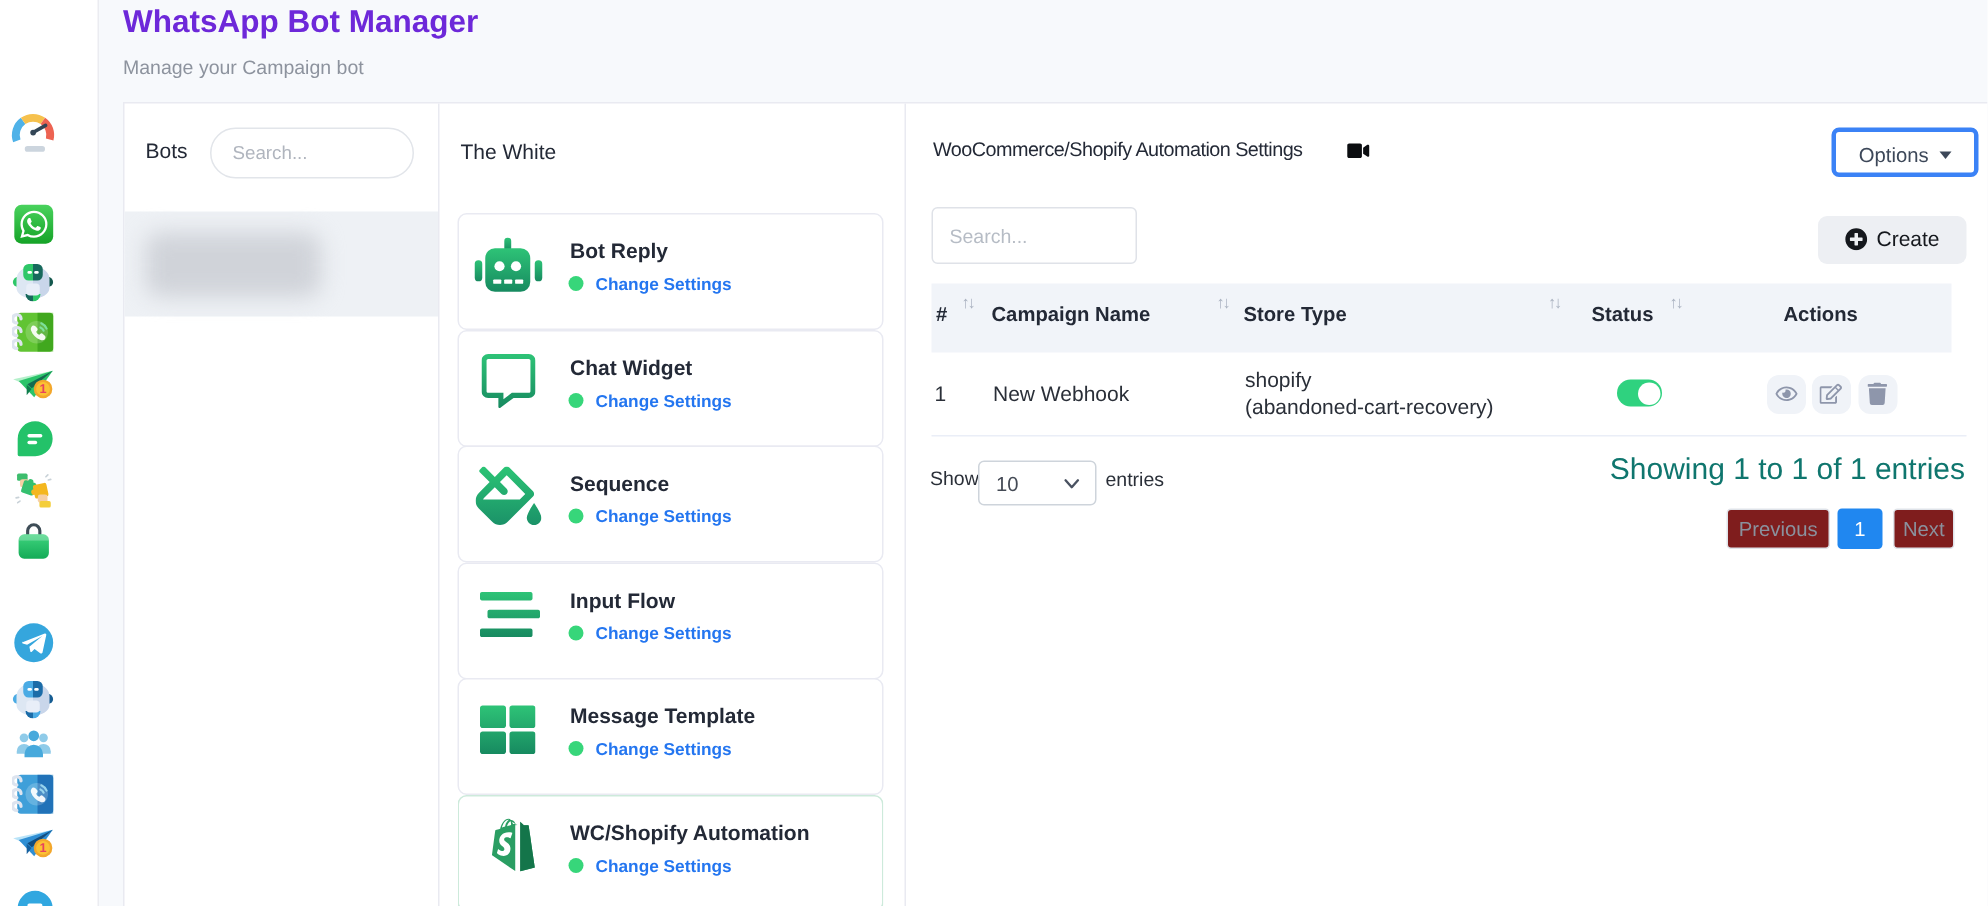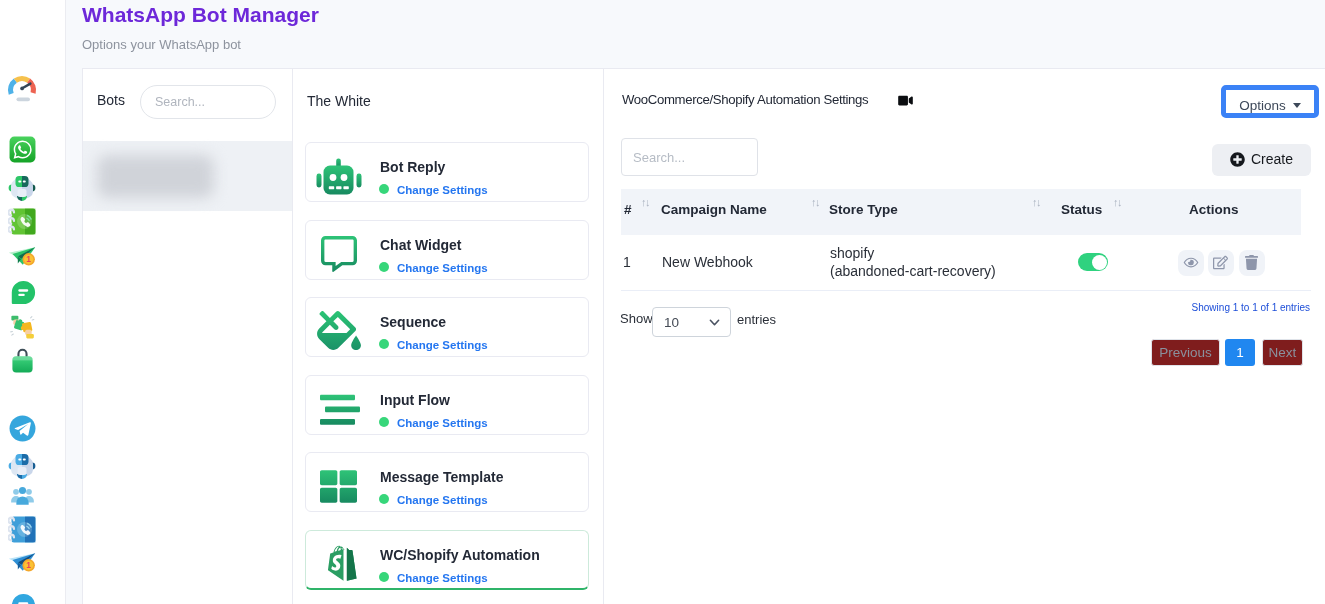--- a/index.html
+++ b/index.html
@@ -17,48 +17,48 @@
   #midcol-border { position:absolute; left:520px; top:0; width:1px; height:536px; background:#e9eaf1; }
   .coltitle { font-size:14px; font-weight:400; color:#232936; }
   
   #bots-label { position:absolute; left:14px; top:23px; }
   #bots-search { position:absolute; left:57px; top:16px; width:136px; height:34px; border:1px solid #e2e5ea; border-radius:17px; background:#fff; }
   #bots-search span { position:absolute; left:14px; top:9px; font-size:12.5px; color:#b0b5be; }
   #bot-row { position:absolute; left:0px; top:72px; width:209px; height:70px; background:#eef1f5; }
   #bot-blob { position:absolute; left:14px; top:14px; width:117px; height:43px; border-radius:10px; background:#d0d3d9; filter:blur(7px); }
   
   #thewhite { position:absolute; left:224px; top:24px; }
-  .mcard { position:absolute; left:222px; width:284px; height:60px; background:#fff; border:1px solid #e9eaf2; border-radius:6px; }
+  .mcard { position:absolute; left:222px; width:284px; height:78px; background:#fff; border:1px solid #e9eaf2; border-radius:6px; }
   .mcard .ttl { position:absolute; left:74px; top:16px; font-size:14px; font-weight:700; color:#232936; }
   .mcard .dot { position:absolute; left:73px; top:41px; width:10px; height:10px; border-radius:50%; background:#37d67a; }
   .mcard .cs { position:absolute; left:91px; top:41px; font-size:11.5px; font-weight:700; color:#2476f0; }
   .micon { position:absolute; }
   #mc6 { border:1px solid #cdeadb; border-bottom:2px solid #2fb469; }
   
   #rc-title { position:absolute; left:539px; top:23px; font-size:13.2px; letter-spacing:-0.35px; }
-  #opt-btn { position:absolute; left:1138px; top:16px; width:98px; height:33px; border:5px solid #3b82f6; border-radius:5px; background:#fff; font-size:13.5px; color:#3d4859; text-align:center; line-height:31px; }
+  #opt-btn { position:absolute; left:1138px; top:16px; width:98px; height:33px; border:3px solid #3b82f6; border-radius:5px; background:#fff; font-size:13.5px; color:#3d4859; text-align:center; line-height:31px; }
   #rc-search { position:absolute; left:538px; top:69px; width:137px; height:38px; border:1px solid #dfe2e8; border-radius:4px; background:#fff; }
   #rc-search span { position:absolute; left:11px; top:11px; font-size:13px; color:#b6bcc5; }
   #create-btn { position:absolute; left:1129px; top:75px; width:99px; height:32px; border-radius:6px; background:#edeff3; font-size:14px; color:#15181d; }
   
   #thead { position:absolute; left:538px; top:120px; width:680px; height:46px; background:#f1f4f9; }
   .th { position:absolute; top:13px; font-size:13.5px; font-weight:700; color:#232936; }
   .sort { position:absolute; top:7px; font-size:11px; color:#aab2c0; letter-spacing:-1.5px; }
   .td { position:absolute; font-size:14px; color:#2a2f38; }
   #rowline { position:absolute; left:538px; top:221px; width:690px; height:1px; background:#eaeef7; }
   
   #toggle { position:absolute; left:995px; top:184px; width:30px; height:18px; border-radius:9px; background:#2fd27f; }
   #toggle i { position:absolute; right:1.5px; top:1.5px; width:15px; height:15px; border-radius:50%; background:#fff; }
   .abtn { position:absolute; top:181px; width:26px; height:26px; border-radius:8px; background:#f0f3f8; }
   
   #show-lbl { position:absolute; left:537px; top:242px; font-size:13px; color:#2a2f38; }
   #show-sel { position:absolute; left:569px; top:238px; width:79px; height:30px; border:1px solid #ced4db; border-radius:4px; background:#fff; }
   #show-sel span { position:absolute; left:11px; top:7px; font-size:13.5px; color:#444a55; }
   #entries-lbl { position:absolute; left:654px; top:243px; font-size:13px; color:#2a2f38; }
-  #showing { position:absolute; right:15px; top:233px; font-size:10px; color:#1d4ed8; white-space:nowrap; }
+  #showing { position:absolute; right:15px; top:233px; font-size:20px; color:#0f766e; white-space:nowrap; }
   .pg { position:absolute; top:270px; height:27px; border:1px solid #dfe3e9; background:#7f1d1d; border-radius:3px; font-size:13.5px; color:#8a919d; text-align:center; line-height:25px; }
   #pg1 { position:absolute; top:270px; left:1142px; width:30px; height:27px; background:#2087f0; border-radius:3px; color:#fff; font-size:13.5px; text-align:center; line-height:27px; }
 </style>
 </head>
 <body>
 <div id="sidebar">
 
   <svg class="sicon" style="left:7px;top:71px;width:30px;height:31px;" viewBox="0 0 30 31">
     <path d="M4.2 22.9 A11.5 11.5 0 0 1 8.4 9.6" stroke="#4fb2e8" stroke-width="5.2" fill="none"></path>
     <path d="M8.4 9.6 A11.5 11.5 0 0 1 21.6 9.6" stroke="#f6c14d" stroke-width="5.2" fill="none"></path>
@@ -212,21 +212,21 @@
     <circle cx="20.7" cy="14.3" r="4.6" fill="#fbc233"></circle>
     <text x="20.7" y="17.3" font-size="8.5" font-weight="bold" fill="#e8425c" text-anchor="middle" font-family="Liberation Sans, sans-serif">1</text>
   </svg>
 
   <svg class="sicon" style="left:9px;top:591px;width:29px;height:29px;" viewBox="0 0 25 25">
     <path d="M12.5 2.5 a10 10 0 0 1 0 20 H3.3 a0.9 0.9 0 0 1-.9-.9 V12.5 a10 10 0 0 1 10.1-10z" fill="#31a7e0"></path>
     <rect x="8" y="9.8" width="8.6" height="2" rx="1" fill="#fff"></rect>
   </svg>
 </div>
 <div id="pgtitle">WhatsApp Bot Manager</div>
-<div id="pgsub">Options your WhatsApp bot</div>
+<div id="pgsub">Manage your Campaign bot</div>
 <div id="card">
   <div id="botcol-border"></div>
   <div id="midcol-border"></div>
   <div id="bots-label" class="coltitle">Bots</div>
   <div id="bots-search">
       <span>Search...</span>
     </div>
   <div id="bot-row">
       <div id="bot-blob"></div>
     </div>

